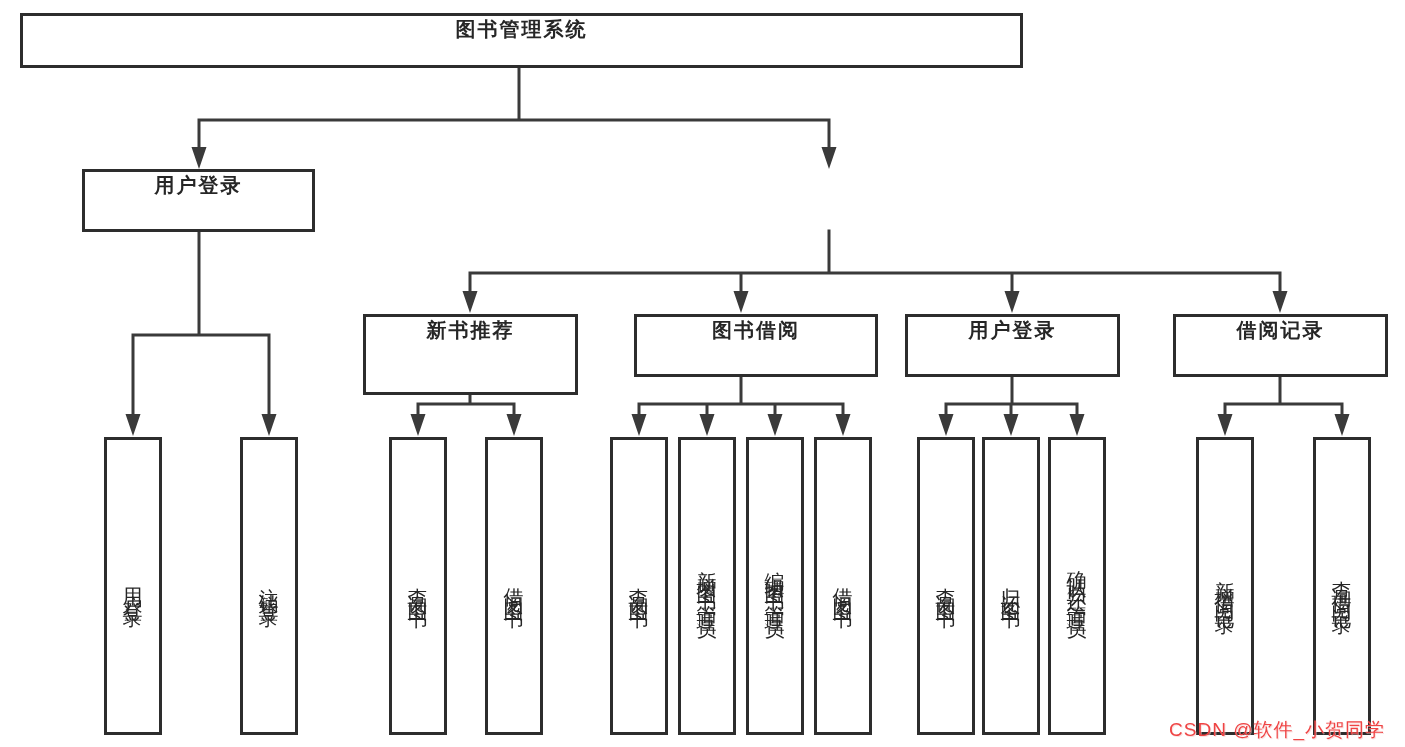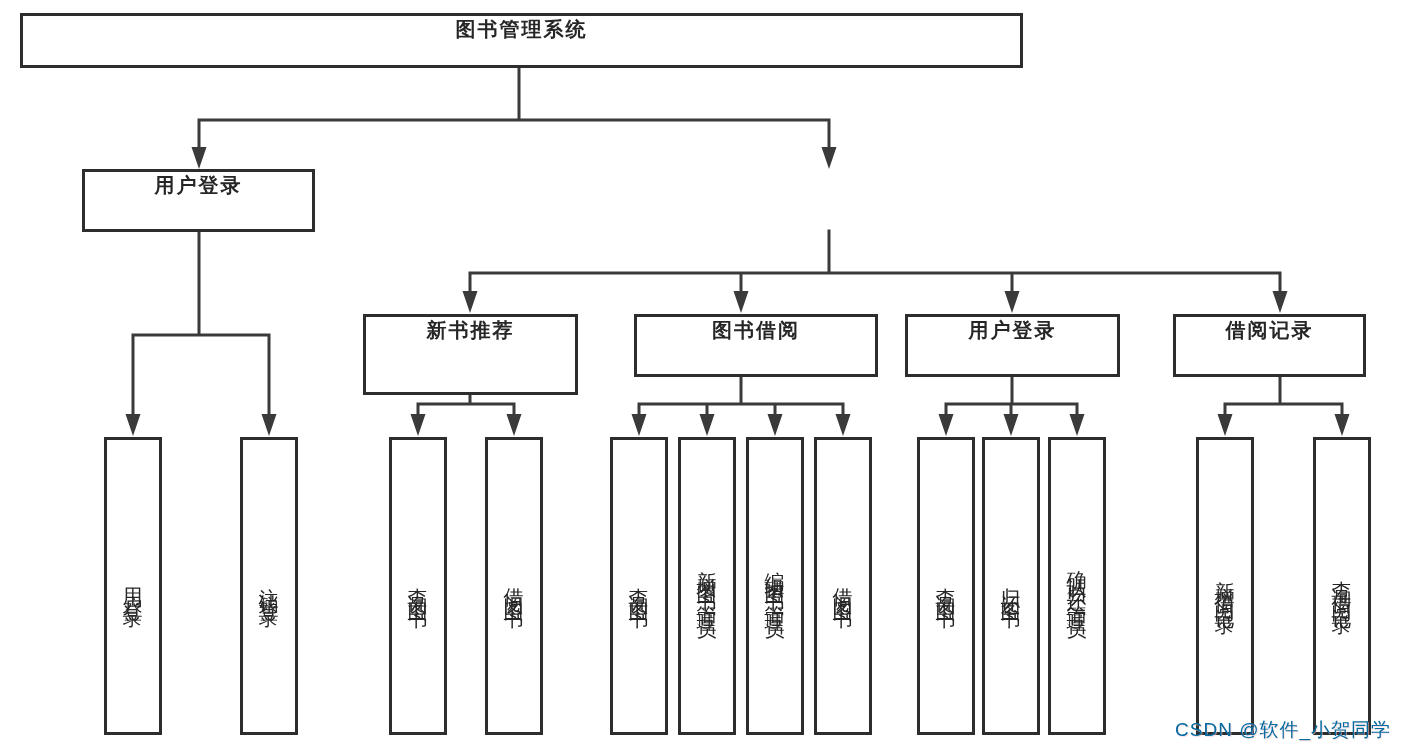--- a/index.html
+++ b/index.html
@@ -16,42 +16,42 @@
     position:absolute;background:#ffffff;border:3px solid #2d2d2d;box-sizing:border-box;
     display:flex;align-items:flex-start;justify-content:center;z-index:2;
     font-size:20px;letter-spacing:2px;color:#262626;font-weight:bold;
   }
   .node.root  {left:20px;  top:13px;  width:1003px;height:55px;}
   .node.l1-0  {left:82px;  top:169px; width:233px; height:63px;}
   .node.l1-1  {left:711px; top:169px; width:236px; height:63px;}
   .node.l2-0  {left:363px; top:314px; width:215px; height:81px;}
   .node.l2-1  {left:634px; top:314px; width:244px; height:63px;}
   .node.l2-2  {left:905px; top:314px; width:215px; height:63px;}
-  .node.l2-3  {left:1173px;top:314px; width:193px; height:63px;}
+  .node.l2-3  {left:1173px;top:314px; width:215px; height:63px;}
 
   .leaf{
     position:absolute;top:437px;width:58px;height:298px;background:#ffffff;
     border:3px solid #2d2d2d;box-sizing:border-box;z-index:2;
     display:flex;align-items:center;justify-content:center;
   }
   .leaf .vtext{
     writing-mode:vertical-rl;text-orientation:mixed;
     font-size:20px;letter-spacing:7px;color:#262626;line-height:1;
   }
   .leaf-0 {left:104px;}  .leaf-1 {left:240px;}
   .leaf-2 {left:389px;}  .leaf-3 {left:485px;}
   .leaf-4 {left:610px;}  .leaf-5 {left:678px;}
   .leaf-6 {left:746px;}  .leaf-7 {left:814px;}
   .leaf-8 {left:917px;}  .leaf-9 {left:982px;}
   .leaf-10{left:1048px;} .leaf-11{left:1196px;}
   .leaf-12{left:1313px;}
 
   .watermark{
-    position:absolute;right:14px;bottom:4px;z-index:5;
-    font-size:19px;letter-spacing:1px;color:#0369a1;
+    position:absolute;right:20px;bottom:4px;z-index:5;
+    font-size:19px;letter-spacing:1px;color:#ef4444;
     text-shadow:1px 1px 0 rgba(244,200,200,.55);
     white-space:nowrap;
   }
 </style>
 </head>
 <body>
 
 <div class="canvas">
 
   <svg class="connectors" viewBox="0 0 1405 747" aria-hidden="true">

